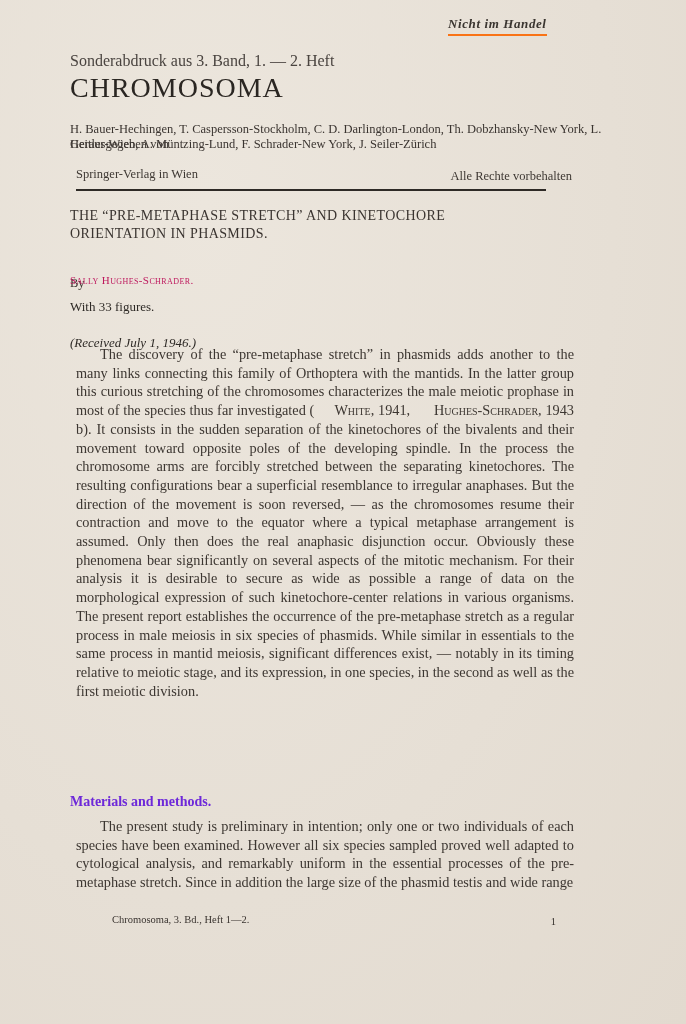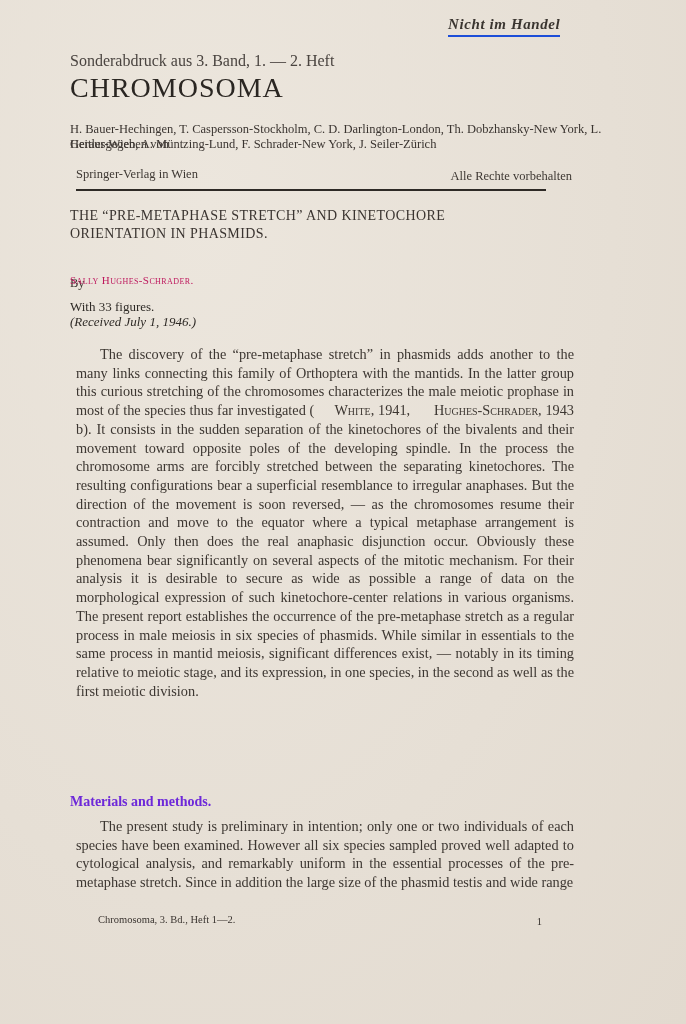--- a/index.html
+++ b/index.html
@@ -7,55 +7,55 @@
       width: 686px; height: 1024px; overflow: hidden;
       background: #e9e2d9;
       background-image: radial-gradient(ellipse at 30% 20%, #ece6dd 0%, #e6dfd5 60%, #e2dacf 100%);
       font-family: "Liberation Serif", "DejaVu Serif", serif;
       color: #2e2a26;
       position: relative;
     }
     .page { position: absolute; left: 0; top: 0; width: 686px; height: 1024px; }
     .stamp {
       position: absolute; left: 448px; top: 16px;
-      font-style: italic; font-weight: bold; font-size: 15px; letter-spacing: 0.6px;
+      font-style: italic; font-weight: bold; font-size: 13px; letter-spacing: 0.6px;
       color: #3a3530;
-      border-bottom: 2px solid #1d4ed8; padding-bottom: 2px;
+      border-bottom: 2px solid #f97316; padding-bottom: 2px;
     }
     .center { position: absolute; left: 70px; width: 546px; }
     .sonder { top: 52px; font-size: 16px; color: #4a4440; }
     .journal { top: 72px; font-size: 28px; letter-spacing: 1px; color: #2a2622; }
     .hrsg { top: 106px; font-size: 12.5px; color: #3e3833; margin-top: 31px; }
     .editors { top: 122px; font-size: 12.5px; line-height: 15px; color: #3a3430; }
     .pubrow {
       position: absolute; left: 76px; top: 167px; width: 452px;
       font-size: 12.5px; color: #3e3833;
     }
     .pubrow .right { position: absolute; right: -44px; top: 2px; }
     .rule {
       position: absolute; left: 76px; top: 189px; width: 470px; height: 2px;
       background: #2e2a26;
     }
     .title { top: 207px; font-size: 14px; line-height: 18px; letter-spacing: 0.4px; color: #3a3430; }
     .by { top: 257px; font-size: 12.5px; color: #3a3430; margin-top: 19px; }
     .author { top: 274px; font-size: 11px; font-variant: small-caps; letter-spacing: 0.4px; color: #be185d; }
     .figs { top: 299px; font-size: 13px; color: #2e2a26; }
-    .received { top: 314px; font-size: 13px; font-style: italic; color: #2e2a26; }
+    .received { top: 335px; font-size: 13px; font-style: italic; color: #2e2a26; }
     .body {
       position: absolute; left: 76px; width: 498px;
       font-size: 14.3px; line-height: 18.7px; text-align: justify;
       color: #3c3631;
     }
     .body p { margin: 0; text-indent: 24px; }
     .body .sc { font-variant: small-caps; margin-left: 20px; }
     .intro { top: 345px; }
     .heading { top: 794px; font-size: 14px; font-weight: bold; color: #6d28d9; }
     .methods { top: 817px; }
     .footer {
-      position: absolute; left: 98px; top: 914px; width: 444px;
+      position: absolute; left: 112px; top: 914px; width: 444px;
       font-size: 10.5px; color: #3a3430;
     }
     .footer .pagenum { position: absolute; right: 0; top: 2px; }
   </style>
 </head>
 <body>
 
 <div class="page">
 
   <div class="stamp">Nicht im Handel</div>

